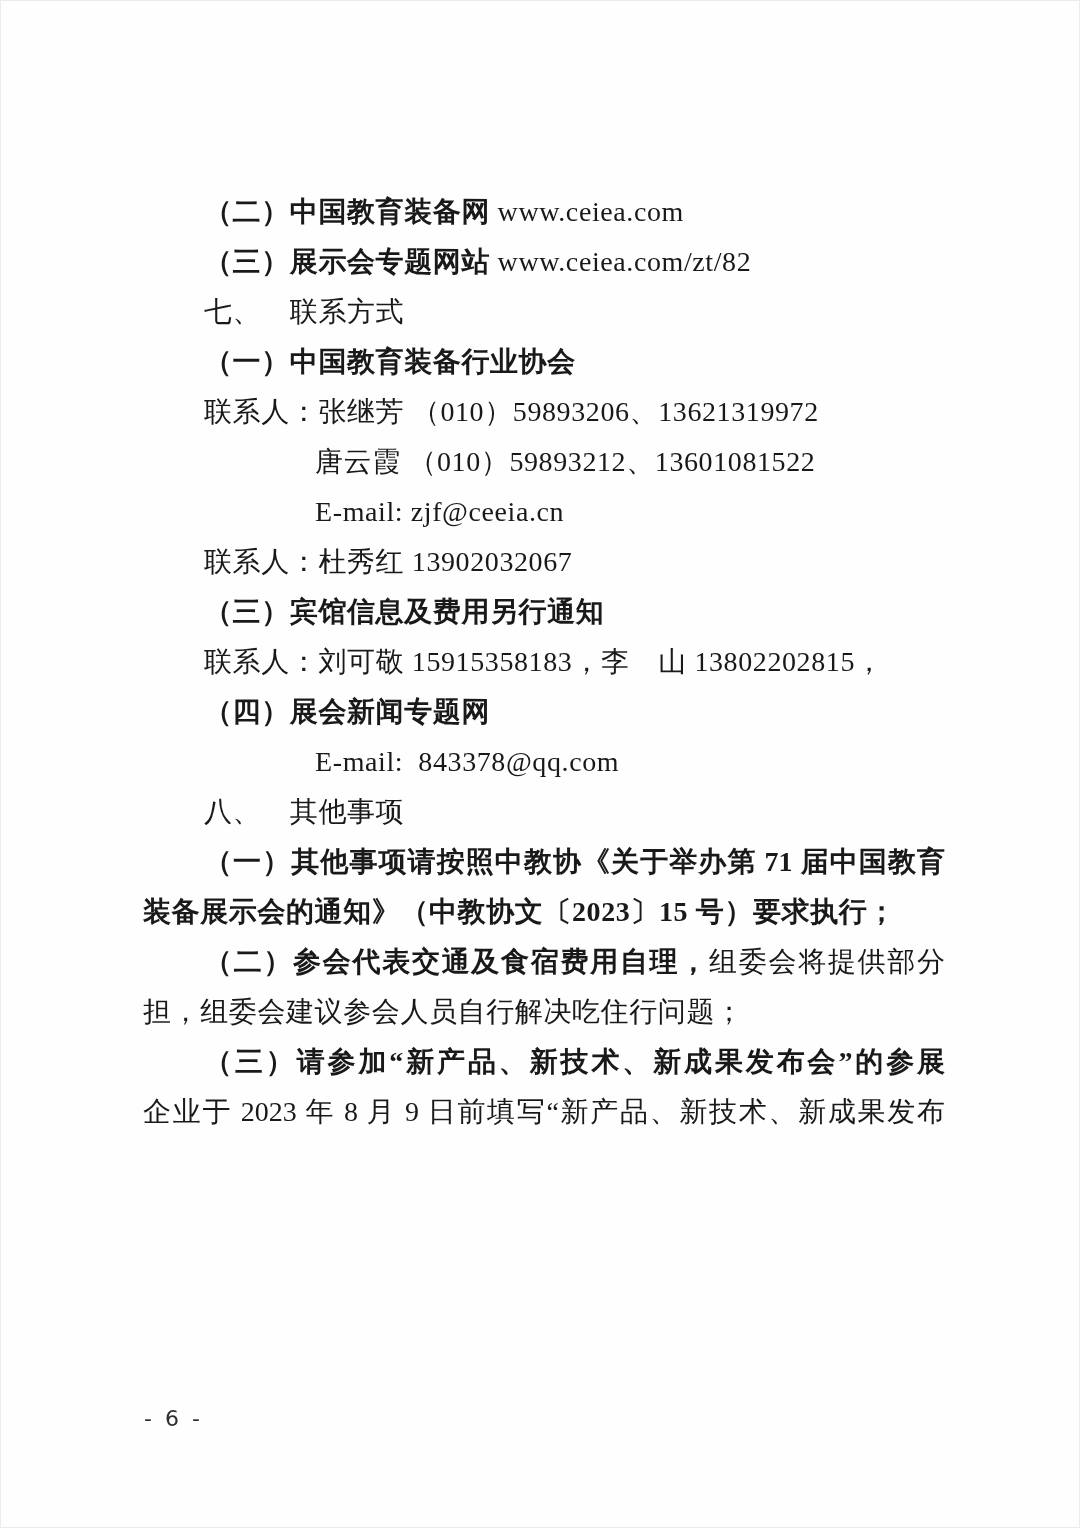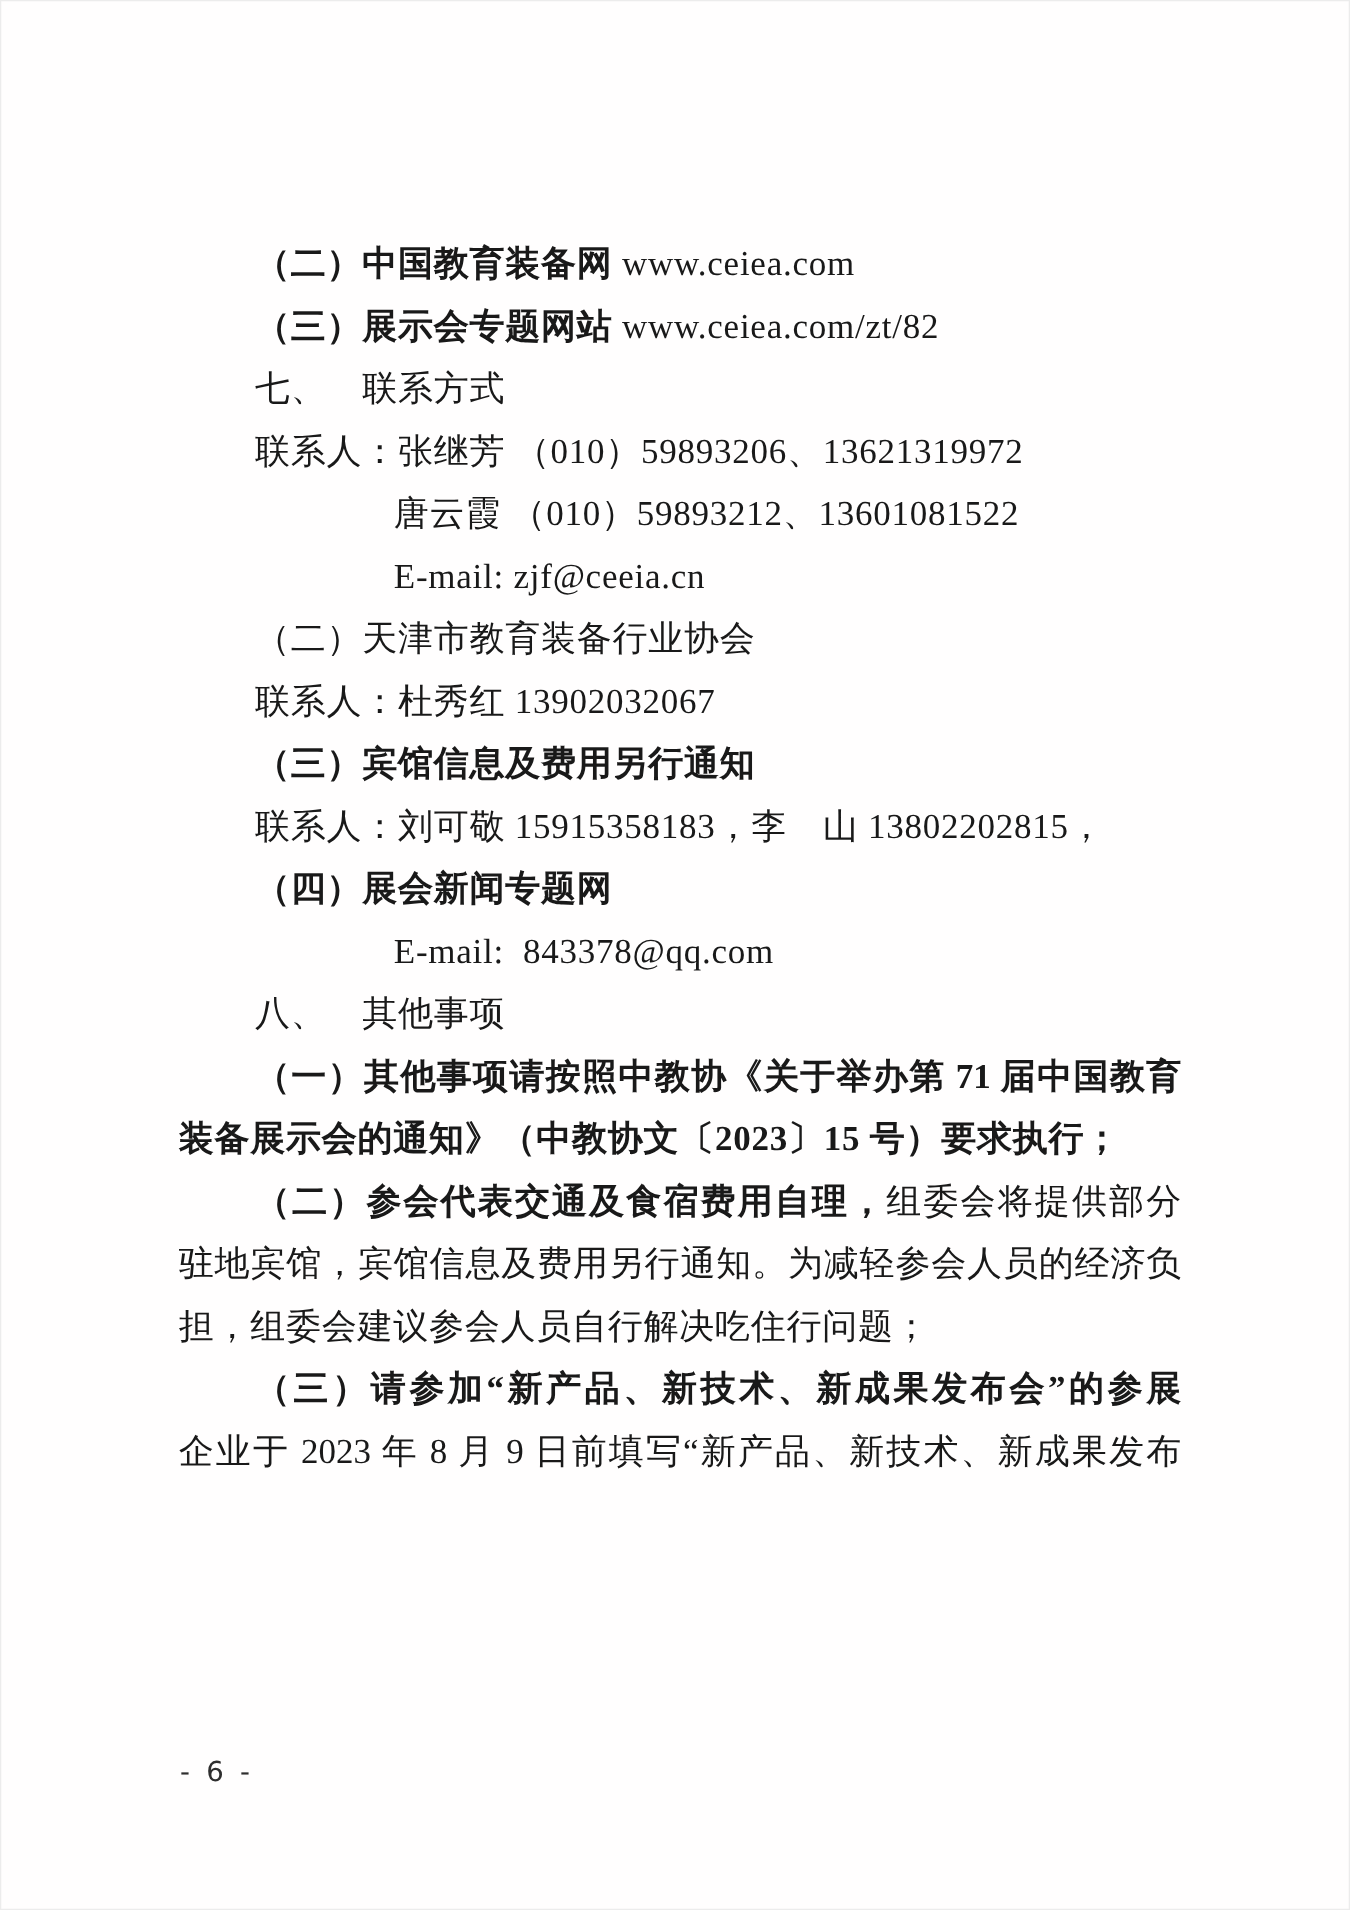--- a/index.html
+++ b/index.html
@@ -51,32 +51,31 @@
   }
 </style>
 </head>
 <body>
 
 <div class="page">
   <div class="content">
       <div class="line ind-1"><span class="seg b">（二）中国教育装备网 </span><span class="seg">www.ceiea.com</span></div>
       <div class="line ind-1"><span class="seg b">（三）展示会专题网站 </span><span class="seg">www.ceiea.com/zt/82</span></div>
       <div class="line ind-1"><span class="seg">七、　联系方式</span></div>
+      <div class="line ind-1"><span class="seg b">（一）中国教育装备行业协会</span></div>
       <div class="line ind-1"><span class="seg">联系人：张继芳 （010）59893206、13621319972</span></div>
       <div class="line ind-2"><span class="seg">唐云霞 （010）59893212、13601081522</span></div>
       <div class="line ind-2"><span class="seg">E-mail: zjf@ceeia.cn</span></div>
-      <div class="line ind-1"><span class="seg">（二）天津市教育装备行业协会</span></div>
       <div class="line ind-1"><span class="seg">联系人：杜秀红 13902032067</span></div>
       <div class="line ind-1"><span class="seg b">（三）宾馆信息及费用另行通知</span></div>
       <div class="line ind-1"><span class="seg">联系人：刘可敬 15915358183，李　山 13802202815，</span></div>
       <div class="line ind-1"><span class="seg b">（四）展会新闻专题网</span></div>
       <div class="line ind-2"><span class="seg">E-mail:  843378@qq.com</span></div>
       <div class="line ind-1"><span class="seg">八、　其他事项</span></div>
       <div class="line ind-1 j"><span class="seg b">（一）其他事项请按照中教协《关于举办第 71 届中国教育</span></div>
       <div class="line ind-0"><span class="seg b">装备展示会的通知》（中教协文〔2023〕15 号）要求执行；</span></div>
       <div class="line ind-1 j"><span class="seg b">（二）参会代表交通及食宿费用自理，</span><span class="seg">组委会将提供部分</span></div>
-      <div class="line ind-0 j"><span class="seg">驻地宾馆，宾馆信息及费用另行通知。为减轻参会人员的经济负</span></div>
       <div class="line ind-0"><span class="seg">担，组委会建议参会人员自行解决吃住行问题；</span></div>
       <div class="line ind-1 j"><span class="seg b">（三）请参加“新产品、新技术、新成果发布会”的参展</span></div>
       <div class="line ind-0 j"><span class="seg">企业于 2023 年 8 月 9 日前填写“新产品、新技术、新成果发布</span></div>
     </div>
   <div class="page-number">- 6 -</div>
 </div>
 
 </body></html>

